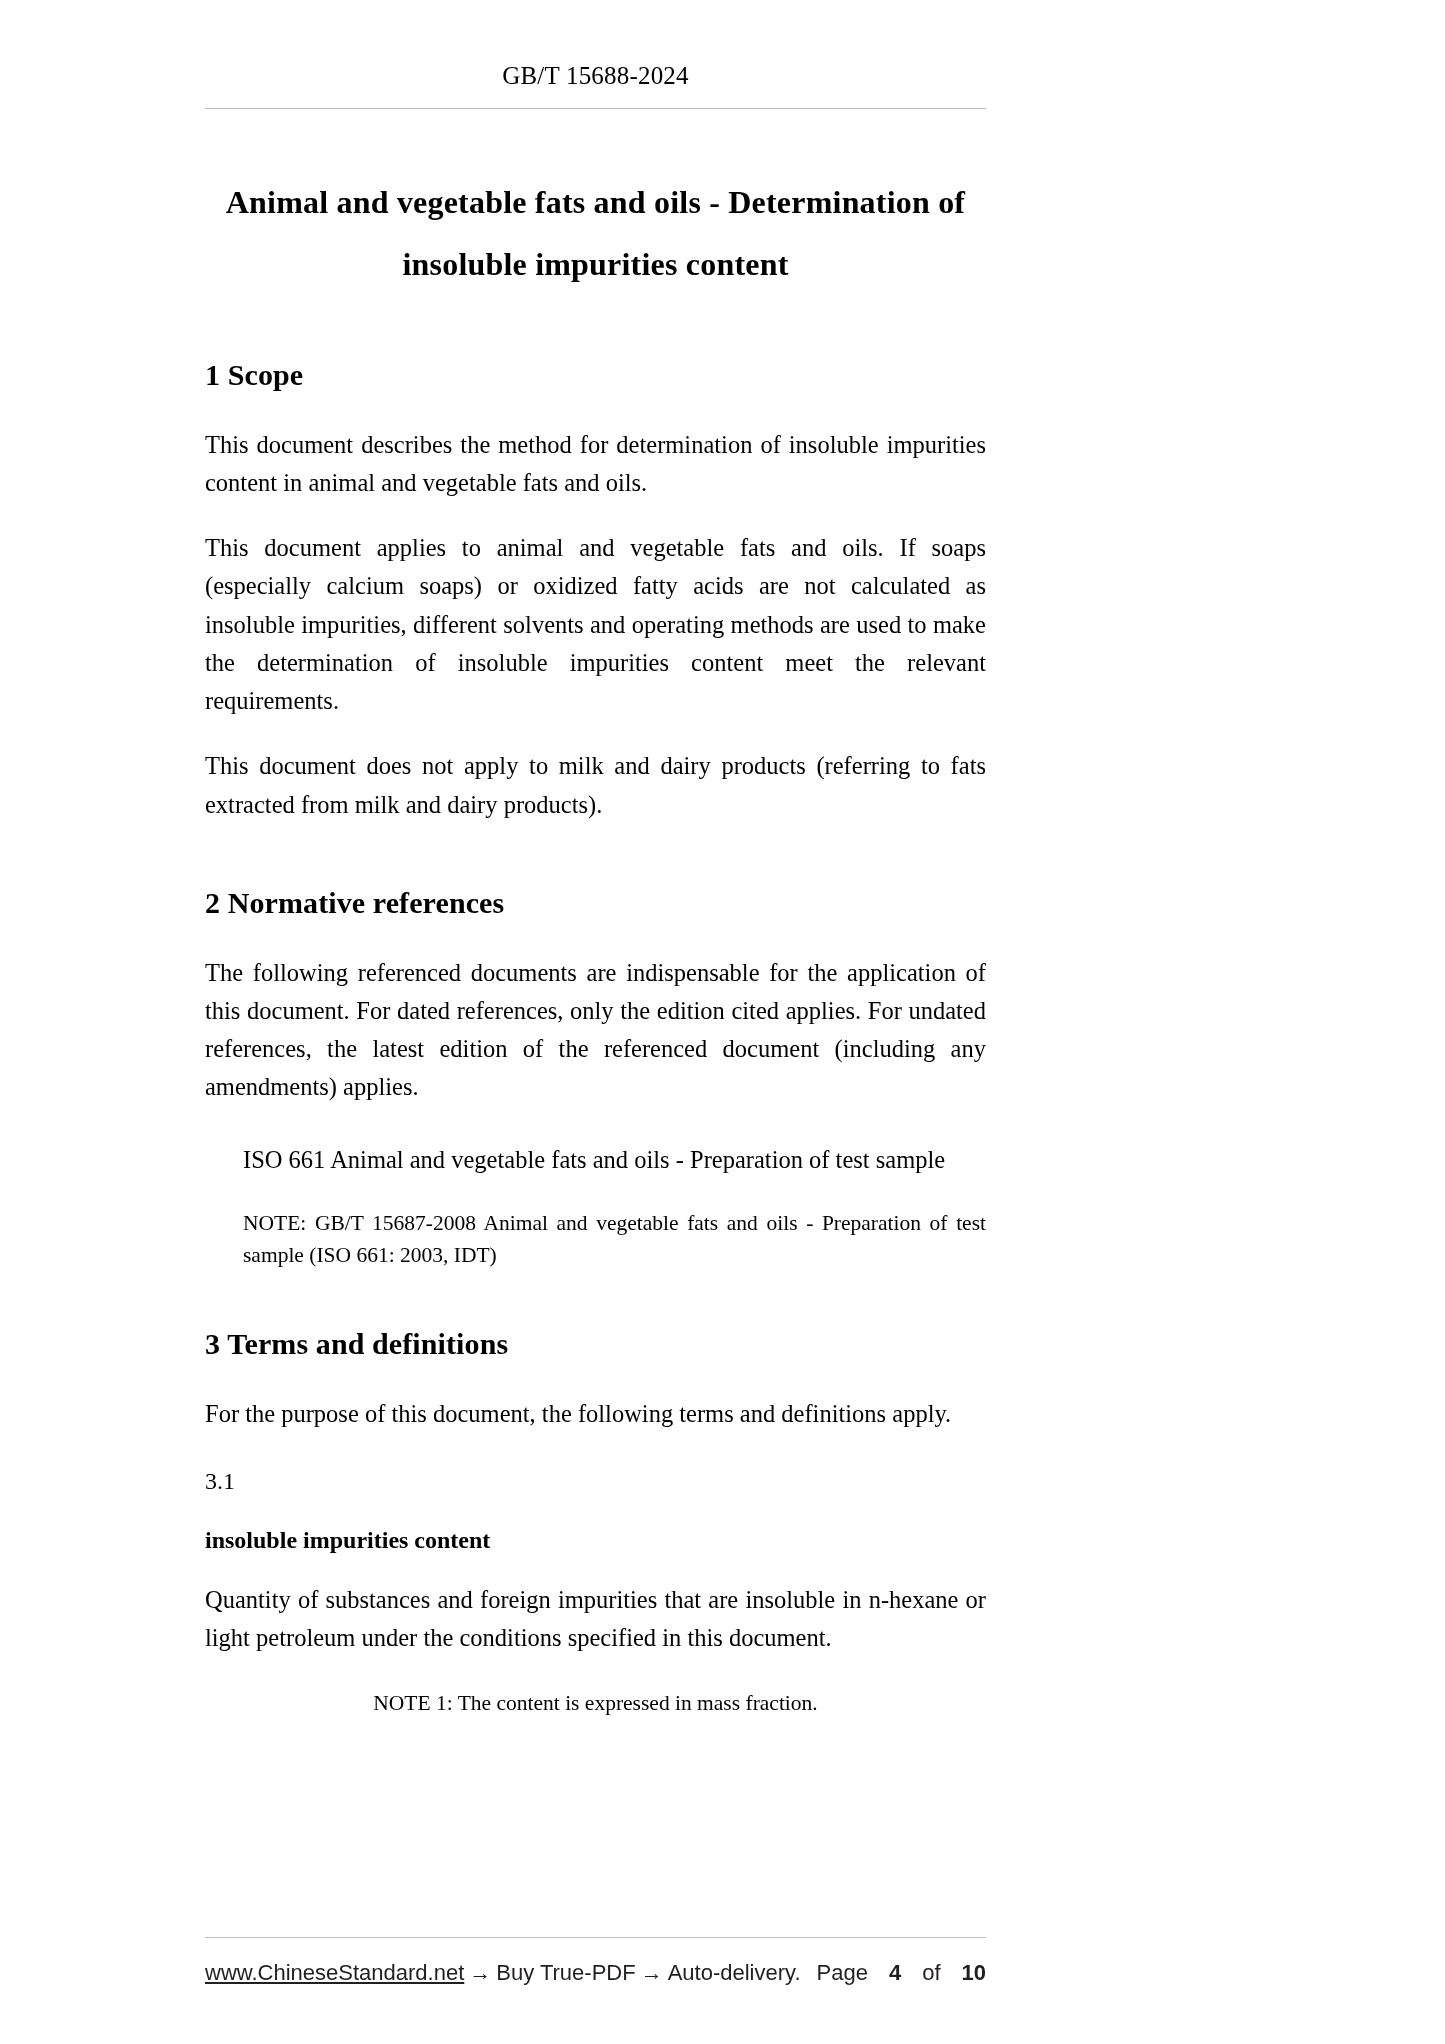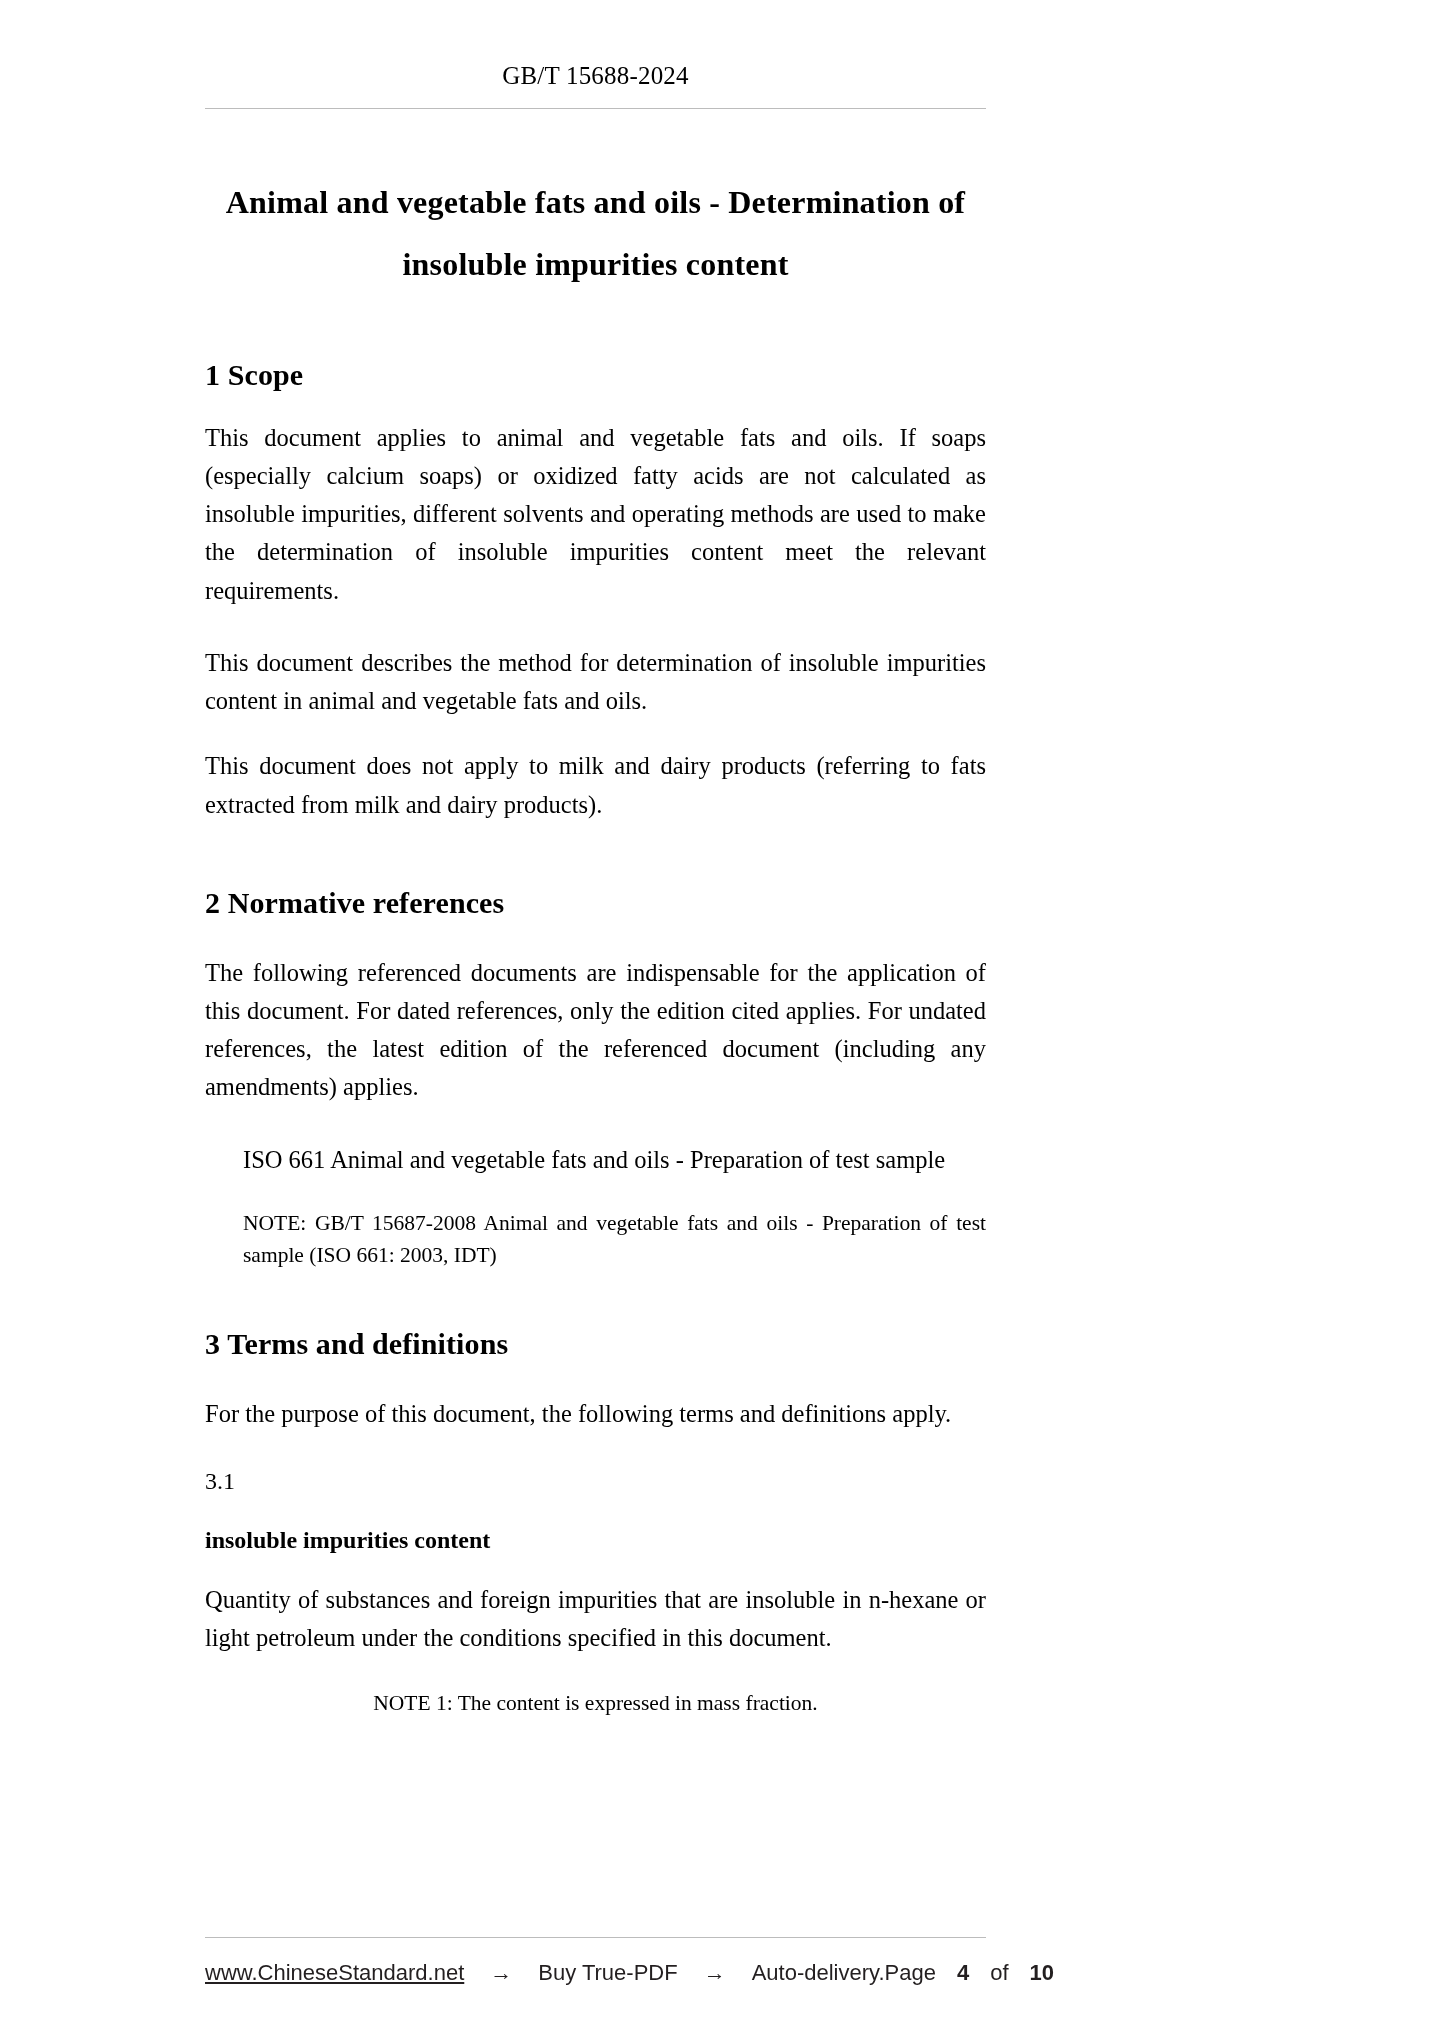--- a/index.html
+++ b/index.html
@@ -103,21 +103,21 @@
   .footer-row {
     display: flex;
     align-items: baseline;
     font-family: "Liberation Sans", sans-serif;
     font-size: 22px;
     color: #231f20;
   }
   .footer-left {
     display: flex;
     align-items: baseline;
-    gap: 26px;
+    gap: 5px;
     white-space: nowrap;
   }
   .footer-site {
     text-decoration: underline;
   }
   .arrow {
     font-family: "Liberation Sans", sans-serif;
   }
   .footer-right {
     margin-left: auto;
@@ -139,22 +139,22 @@
     <div class="header-text">GB/T 15688-2024</div>
     <div class="header-rule"></div>
   </div>
 
   <div class="doc-title">
     <span class="line">Animal and vegetable fats and oils - Determination of</span>
     <span class="line">insoluble impurities content</span>
   </div>
 
   <h2 class="section">1 Scope</h2>
+  <p class="body first">This document describes the method for determination of insoluble impurities content in animal and vegetable fats and oils.</p>
   <p class="body">This document applies to animal and vegetable fats and oils. If soaps (especially calcium soaps) or oxidized fatty acids are not calculated as insoluble impurities, different solvents and operating methods are used to make the determination of insoluble impurities content meet the relevant requirements.</p>
-  <p class="body first">This document describes the method for determination of insoluble impurities content in animal and vegetable fats and oils.</p>
   <p class="body">This document does not apply to milk and dairy products (referring to fats extracted from milk and dairy products).</p>
 
   <h2 class="section">2 Normative references</h2>
   <p class="body first">The following referenced documents are indispensable for the application of this document. For dated references, only the edition cited applies. For undated references, the latest edition of the referenced document (including any amendments) applies.</p>
   <p class="indent">ISO 661 Animal and vegetable fats and oils - Preparation of test sample</p>
   <p class="note">NOTE: GB/T 15687-2008 Animal and vegetable fats and oils - Preparation of test sample (ISO 661: 2003, IDT)</p>
 
   <h2 class="section tight">3 Terms and definitions</h2>
   <p class="body first">For the purpose of this document, the following terms and definitions apply.</p>
   <p class="term-num">3.1</p>

